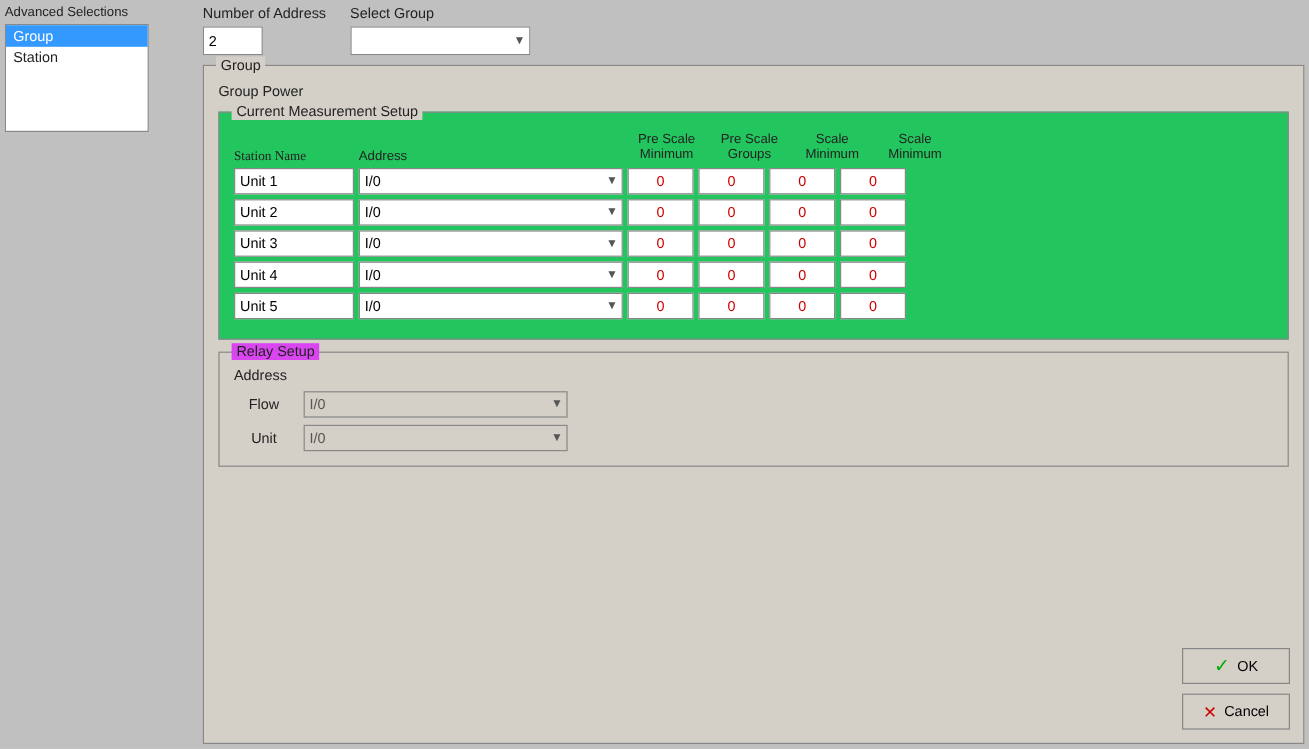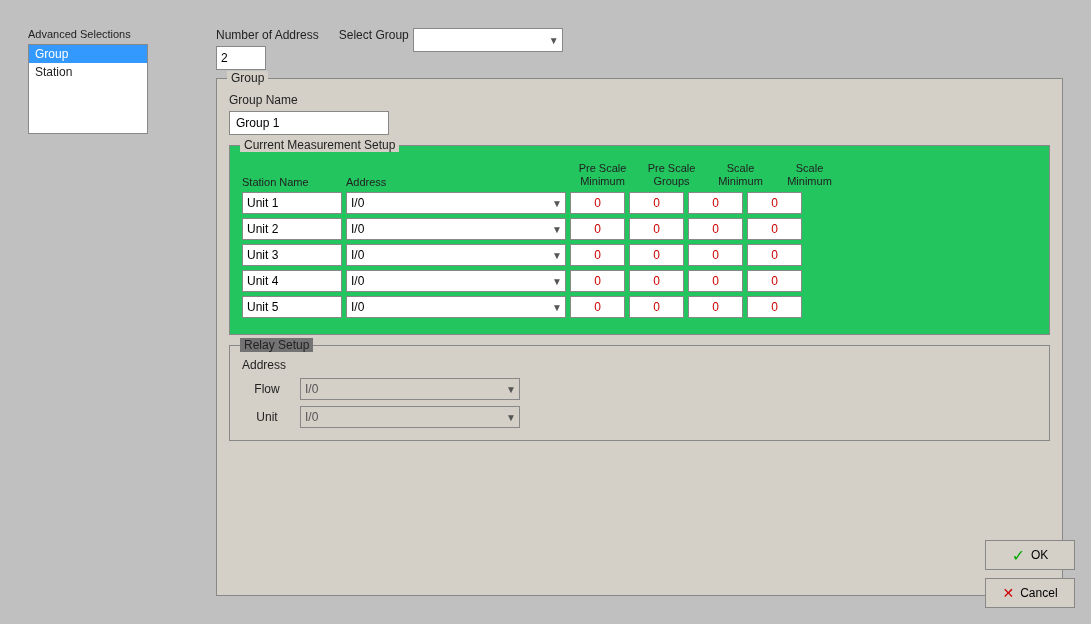--- a/index.html
+++ b/index.html
@@ -7,22 +7,22 @@
       background: #c0c0c0;
       font-family: Arial, sans-serif;
       font-size: 12px;
       width: 1091px;
       height: 624px;
       overflow: hidden;
       position: relative;
     }
     .main-container {
       display: flex;
-      padding: 28px;
-      gap: 28px;
+      padding: 4px;
+      gap: 5px;
       height: 100%;
     }
     .left-panel {
       width: 160px;
       flex-shrink: 0;
     }
     .left-panel-title {
       font-size: 11px;
       color: #222;
       margin-bottom: 4px;
@@ -66,21 +66,21 @@
     .number-input {
       width: 50px;
       height: 24px;
       border: 1px solid #888;
       background: white;
       padding: 2px 4px;
       font-size: 12px;
     }
     .select-group-row {
       display: flex;
-      flex-direction: row;
+      flex-direction: column;
       gap: 4px;
     }
     .dropdown {
       width: 150px;
       height: 24px;
       border: 1px solid #888;
       background: white;
       font-size: 12px;
       padding: 2px 4px;
       appearance: none;
@@ -147,21 +147,21 @@
       font-size: 12px;
       color: #222;
     }
     .table-header {
       display: flex;
       align-items: flex-end;
       margin-bottom: 4px;
       margin-top: 8px;
       gap: 4px;
     }
-    .col-station { width: 100px; font-size: 11px; color: #222; }
+    .col-station { width: 100px; font-size: 11px; color: #222; font-family: Liberation Serif, serif; }
     .col-address { width: 220px; font-size: 11px; color: #222; }
     .table-row {
       display: flex;
       align-items: center;
       gap: 4px;
       margin-bottom: 4px;
     }
     .station-input {
       width: 100px;
       height: 22px;
@@ -206,21 +206,21 @@
     .relay-section {
       border: 1px solid #888;
       background: #d4d0c8;
       padding: 8px 12px 12px;
       position: relative;
     }
     .relay-title {
       position: absolute;
       top: -8px;
       left: 10px;
-      background: #737373;
+      background: #d946ef;
       padding: 0 4px;
       font-size: 12px;
       color: #222;
     }
     .relay-row {
       display: flex;
       align-items: center;
       margin-top: 6px;
       gap: 8px;
     }
@@ -322,22 +322,21 @@
             <option value=""></option>
           </select>
           <span class="dropdown-arrow">▼</span>
         </div>
       </div>
     </div>
 
     <div class="group-section">
       <span class="section-title">Group</span>
       <div class="group-name-row">
-        <div class="field-label">Group Name</div>
-        <input type="text" class="group-name-input" value="Group 1" style="">
+        <div class="field-label">Group Power</div>
       </div>
 
       <div class="measurement-section">
         <span class="measurement-title">Current Measurement Setup</span>
 
         <div class="table-header">
           <div class="col-station">Station Name</div>
           <div class="col-address">Address</div>
           <div class="col-header-multi">
             <span class="col-header-text">Pre Scale</span>

